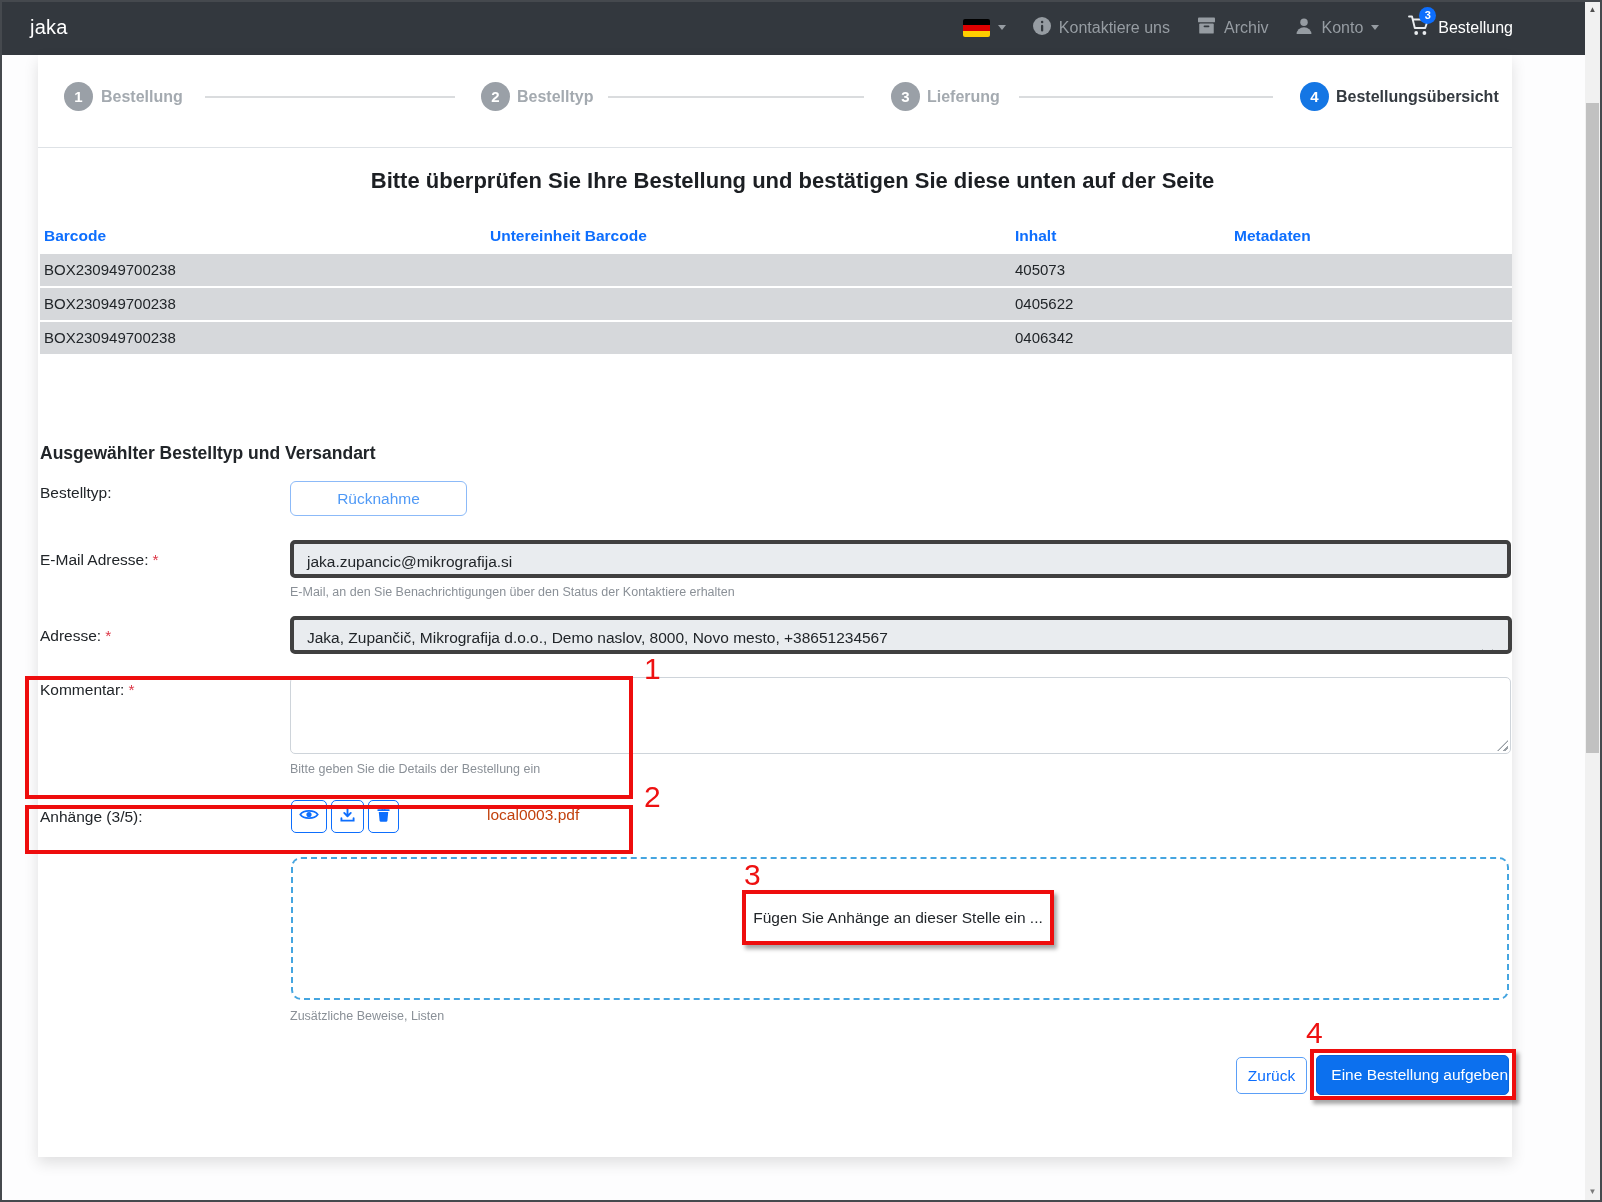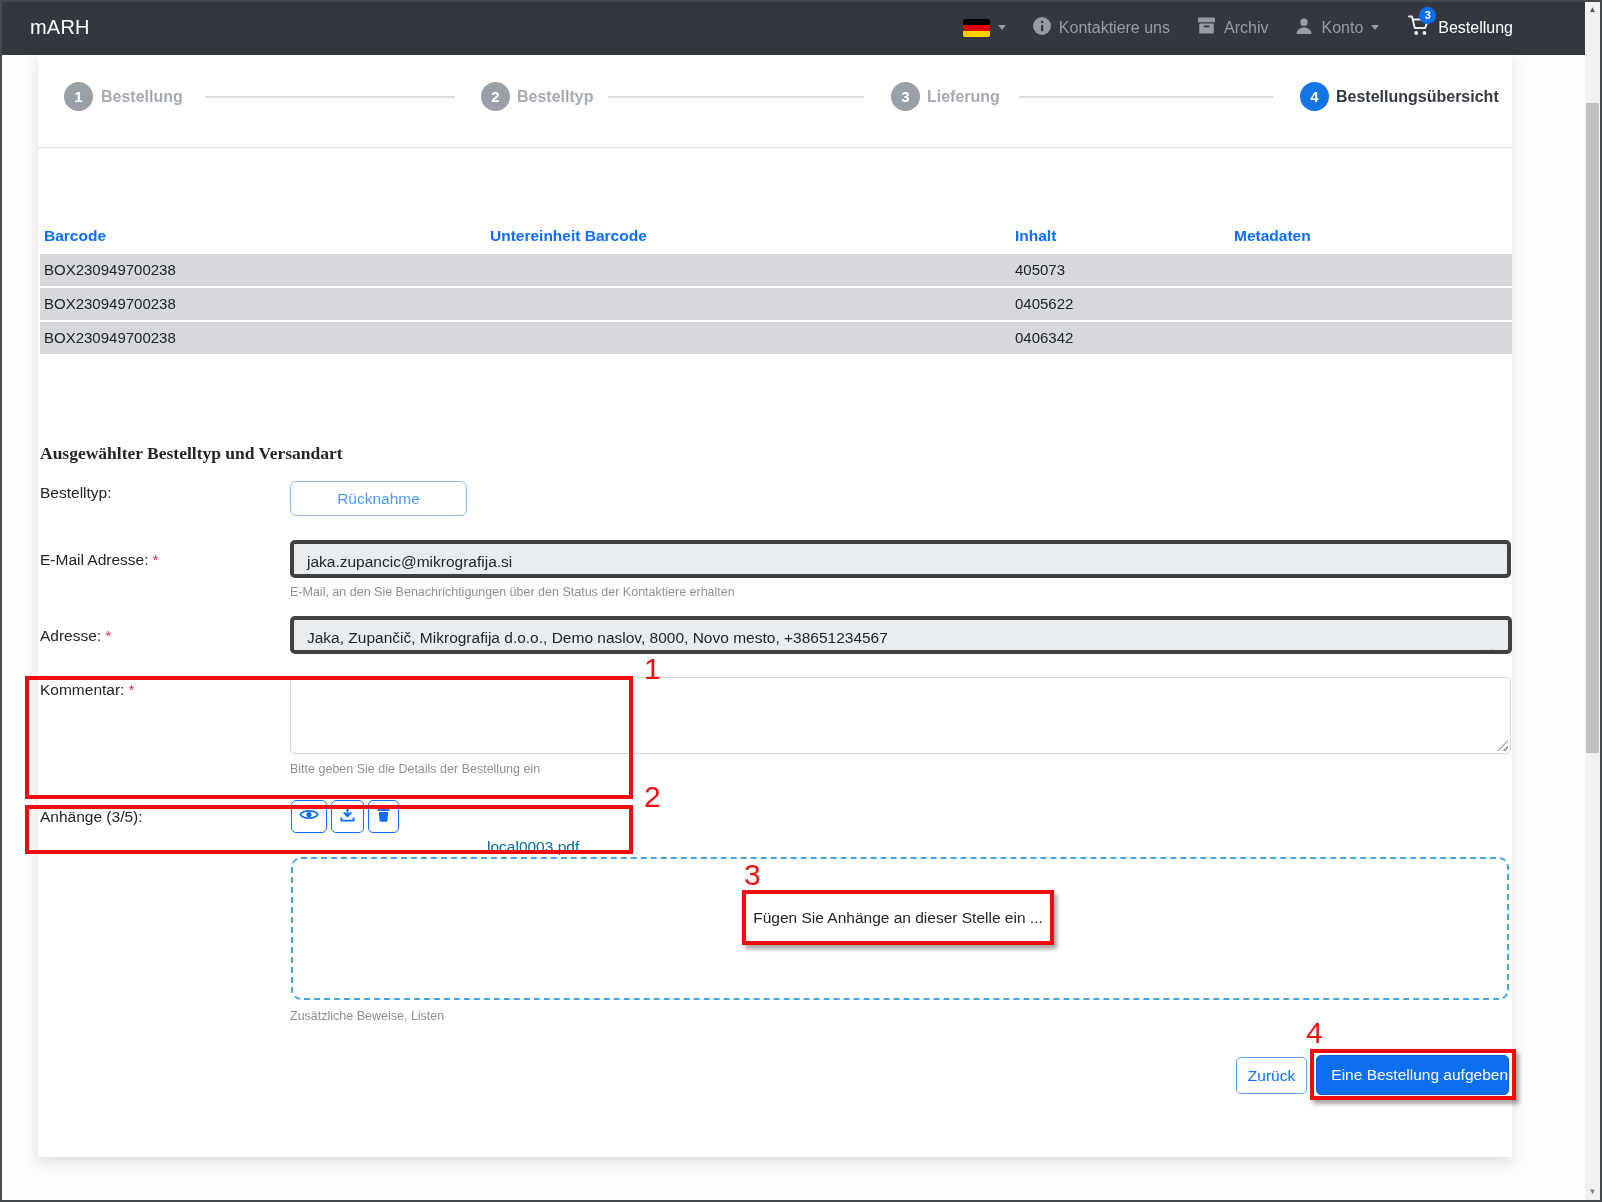--- a/index.html
+++ b/index.html
@@ -50,21 +50,21 @@
 
   .page-title { position: absolute; left: 0; top: 168px; width: 1585px; text-align: center; font-size: 22px; font-weight: 700; color: #1c1f23; }
 
   
   .th { position: absolute; top: 227px; font-size: 15.5px; font-weight: 700; color: #0d6efd; cursor: pointer; }
   .trow { position: absolute; left: 40px; width: 1472px; height: 32px; background: #d6d8db; padding-left: 32px; }
   .td { position: absolute; top: 7px; font-size: 15px; color: #212529; white-space: nowrap; }
   .td.c1 { left: 4px; } .td.c2 { left: 450px; } .td.c3 { left: 975px; } .td.c4 { left: 1194px; }
 
   
-  .section-title { position: absolute; left: 40px; top: 443px; font-size: 17.5px; font-weight: 700; color: #212529; font-family: Liberation Serif, serif; }
+  .section-title { position: absolute; left: 40px; top: 443px; font-size: 17.5px; font-weight: 700; color: #212529; }
   .flabel { position: absolute; left: 40px; font-size: 15.5px; color: #212529; }
   .star { color: #dc3545; margin-left: 4px; }
   .helper { position: absolute; font-size: 12.5px; color: #8a9097; }
 
   .btn-outline-light-blue {
     position: absolute; left: 290px; top: 481px; width: 177px; height: 35px;
     background: #fff; border: 1px solid #8cbaf8; border-radius: 6px;
     color: #4f99f6; font-size: 15.5px; text-align: center; line-height: 33px; cursor: pointer;
   }
   .input-gray {
@@ -80,21 +80,21 @@
   .resize-handle {
     position: absolute; left: 1497px; top: 740px; width: 11px; height: 11px;
     background: repeating-linear-gradient(135deg, transparent 0 3px, #9aa0a6 3px 4.5px);
     clip-path: polygon(100% 0, 100% 100%, 0 100%);
   }
   .icon-btn {
     position: absolute; top: 800px; height: 33px; background: #fff;
     border: 1px solid #0d6efd; border-radius: 5px;
     display: flex; align-items: center; justify-content: center; cursor: pointer;
   }
-  .filename { position: absolute; left: 487px; top: 838px; font-size: 15.5px; color: #0369a1; }
+  .filename { position: absolute; left: 487px; top: 806px; font-size: 15.5px; color: #c2410c; }
 
   .dropzone {
     position: absolute; left: 291px; top: 857px; width: 1218px; height: 143px;
     border: 2px dashed #45a5e0; border-radius: 10px; background: #fff; cursor: pointer;
   }
 
   .btn-back {
     position: absolute; left: 1236px; top: 1057px; width: 71px; height: 37px;
     background: #fff; border: 1px solid #5b9ff7; border-radius: 5px;
     color: #0d6efd; font-size: 15.5px; text-align: center; line-height: 35px; cursor: pointer;
@@ -118,21 +118,21 @@
   .scroll-thumb { position: absolute; left: 1px; top: 101px; width: 13px; height: 650px; background: #c1c1c1; cursor: pointer; }
 
   .frame { position: absolute; inset: 0; border: 2px solid #45494e; z-index: 99; pointer-events: none; }
 </style>
 </head>
 <body>
 
 <div class="window">
 
   <nav class="navbar">
-    <div class="brand">mARH</div>
+    <div class="brand">jaka</div>
     <div class="nav-right">
       <div class="nav-item">
         <span class="flag">
             <i class="f1"></i>
             <i class="f2"></i>
             <i class="f3"></i>
           </span>
         <span class="caret"></span>
       </div>
       <div class="nav-item">
@@ -181,20 +181,21 @@
   <div class="step-circle" style="left:481px">2</div>
   <div class="step-label" style="left:517px">Bestelltyp</div>
   <div class="step-line" style="left:608px;width:256px"></div>
   <div class="step-circle" style="left:891px">3</div>
   <div class="step-label" style="left:927px">Lieferung</div>
   <div class="step-line" style="left:1019px;width:254px"></div>
   <div class="step-circle active" style="left:1300px">4</div>
   <div class="step-label active" style="left:1336px">Bestellungsübersicht</div>
   <div class="divider"></div>
 
+  <div class="page-title">Bitte überprüfen Sie Ihre Bestellung und bestätigen Sie diese unten auf der Seite</div>
 
   <div class="th" style="left:44px">Barcode</div>
   <div class="th" style="left:490px">Untereinheit Barcode</div>
   <div class="th" style="left:1015px">Inhalt</div>
   <div class="th" style="left:1234px">Metadaten</div>
 
   <div class="trow" style="top:254px">
     <span class="td c1">BOX230949700238</span>
     <span class="td c2"></span>
     <span class="td c3">405073</span>

